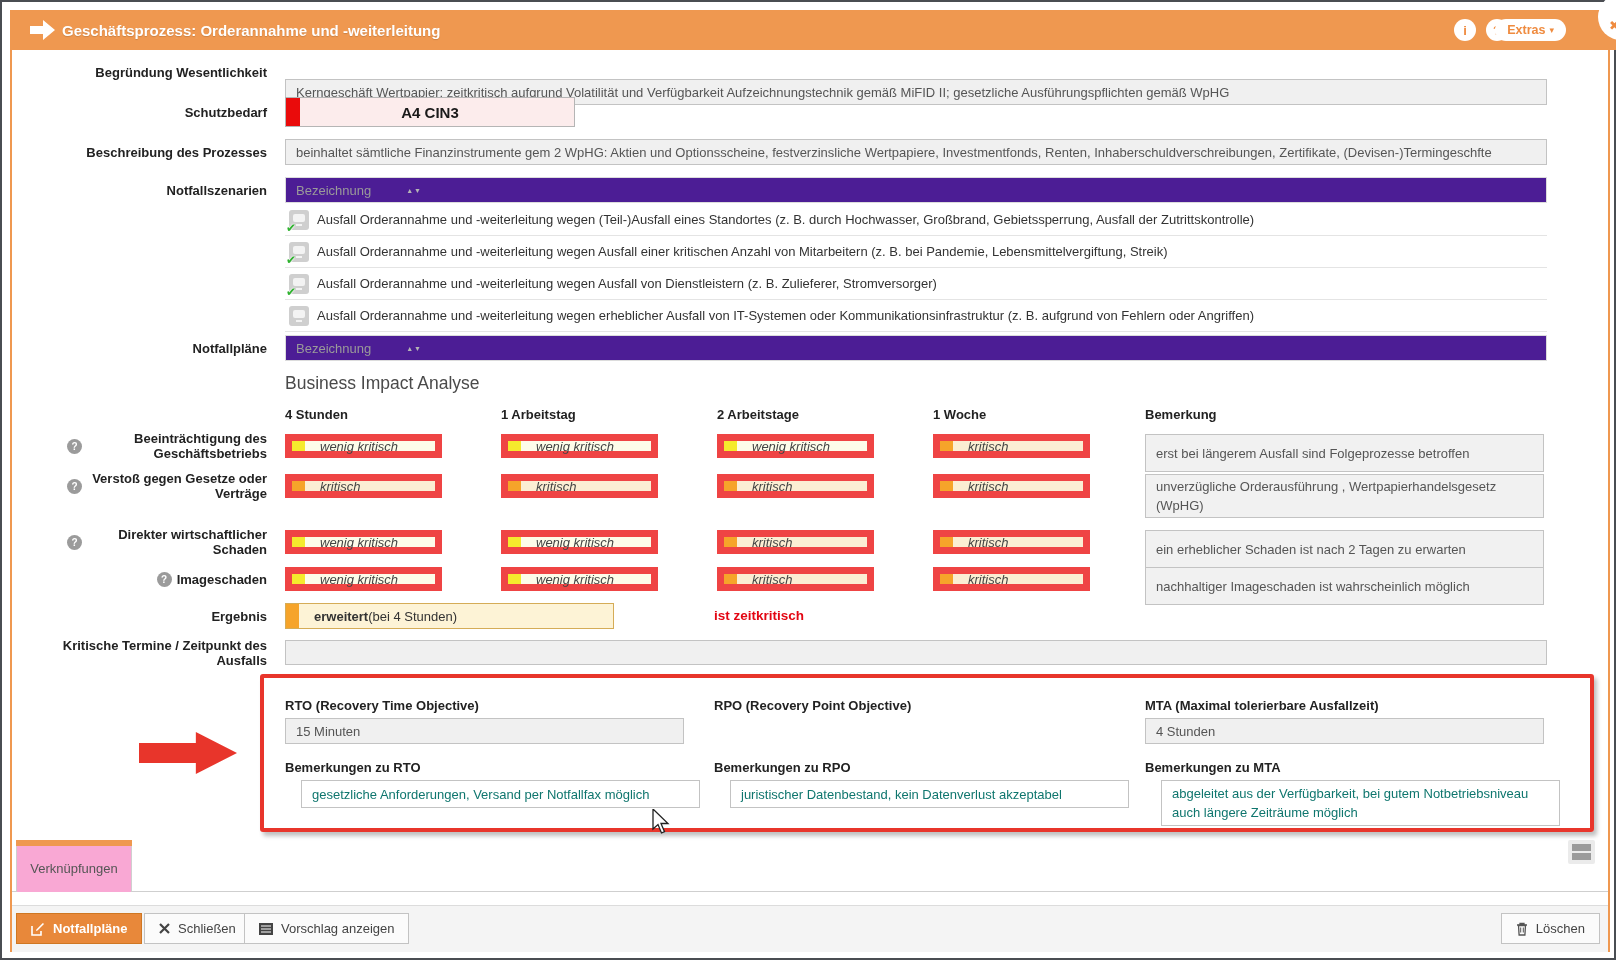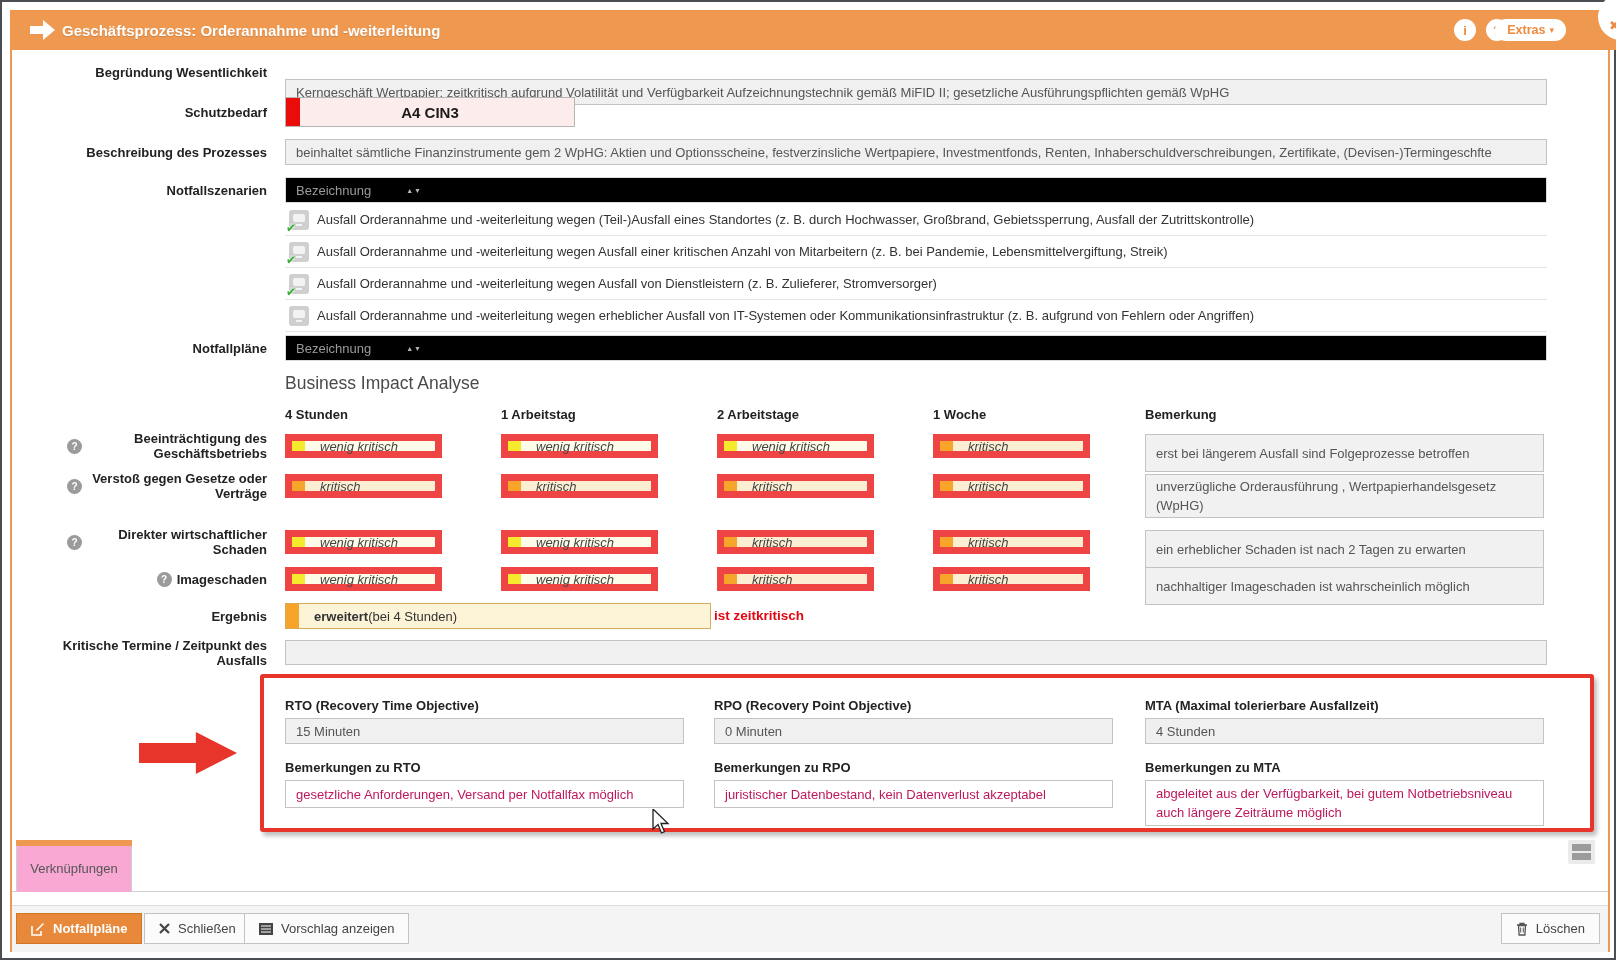--- a/index.html
+++ b/index.html
@@ -24,22 +24,22 @@
   .extras-btn .caret{margin-left:4px;font-size:9px;}
   .close-corner{position:absolute;top:-16px;right:-16px;width:46px;height:46px;border-radius:50%;
                 background:#fff;z-index:7;cursor:pointer;}
   .close-corner span{position:absolute;left:11px;bottom:7px;color:#ef8b3f;font-weight:bold;font-size:13px;}
 
   
   .flabel{position:absolute;left:0;width:257px;text-align:right;font-size:13px;font-weight:bold;
           color:#222;display:flex;align-items:center;justify-content:flex-end;}
   .input{position:absolute;background:#f0f0f0;border:1px solid #c3c3c3;font-size:13px;color:#555;
          display:flex;align-items:center;padding:0 10px;box-sizing:border-box;white-space:nowrap;overflow:hidden;}
-  .input.white{background:#fff;color:#be185d;}
-  .listhdr{position:absolute;background:#000000;border:1px solid #dcdcdc;box-sizing:border-box;
+  .input.white{background:#fff;color:#0f766e;margin-left:16px;}
+  .listhdr{position:absolute;background:#4c1d95;border:1px solid #dcdcdc;box-sizing:border-box;
            display:flex;align-items:center;padding:11px 10px;font-size:13px;color:#9a9a9a;gap:27px;}
   .sort{margin-left:8px;font-size:7px;color:#b5b5b5;letter-spacing:1px;}
 
   .schutz{position:absolute;background:#fcecec;border:1px solid #b5b5b5;box-sizing:border-box;
           display:flex;align-items:center;justify-content:center;font-size:15px;font-weight:bold;color:#1a1a1a;}
   .schutz::before{content:'';position:absolute;left:0;top:0;bottom:0;width:14px;background:#ea0b0b;}
 
   
   .scen-row{height:31px;display:flex;align-items:center;border-bottom:1px solid #e4e4e4;
             background:#fff;font-size:13px;color:#333;cursor:pointer;}
@@ -56,21 +56,21 @@
   .cell{position:absolute;width:157px;height:24px;border:7px solid #ef4444;box-sizing:border-box;
         display:flex;align-items:center;padding-left:28px;font-size:13px;color:#444;font-style:italic;}
   .cell::before{content:'';position:absolute;left:0;top:0;bottom:0;width:13px;}
   .cell.wenig{background:#fdfce9;} .cell.wenig::before{background:#f5ea2d;}
   .cell.kritisch{background:#fbeed3;} .cell.kritisch::before{background:#f6a42a;}
   .remarkbox{position:absolute;left:1135px;width:399px;background:#f1f1f1;border:1px solid #c3c3c3;
              box-sizing:border-box;font-size:13px;color:#555;padding:18px 10px;display:flex;
              flex-direction:column;justify-content:center;line-height:19px;}
   .help{display:inline-flex;width:15px;height:15px;border-radius:50%;background:#9b9b9b;color:#fff;
         font-size:10px;font-weight:bold;align-items:center;justify-content:center;margin-right:5px;flex:none;}
-  .ergebnis{position:absolute;left:275px;top:593px;width:426px;height:26px;background:#fdf3d6;
+  .ergebnis{position:absolute;left:275px;top:593px;width:329px;height:26px;background:#fdf3d6;
             border:1px solid #d5ac57;box-sizing:border-box;display:flex;align-items:center;
             padding-left:28px;font-size:13px;color:#333;}
   .ergebnis::before{content:'';position:absolute;left:0;top:0;bottom:0;width:13px;background:#f6a42a;}
   .zeitkritisch{position:absolute;left:704px;top:598px;font-size:13.5px;font-weight:bold;color:#e30613;}
 
   
   .redbox{position:absolute;left:250px;top:664px;width:1334px;height:158px;border:4px solid #e8352b;
           border-radius:3px;box-sizing:border-box;box-shadow:3px 4px 4px rgba(0,0,0,.25);z-index:3;}
   .seclabel{position:absolute;font-size:13px;font-weight:bold;color:#222;z-index:4;}
   .arrow-annot{position:absolute;left:129px;top:722px;width:98px;height:42px;background:#e8352b;
@@ -229,21 +229,20 @@
 
   <div class="redbox"></div>
   <div class="arrow-annot"></div>
 
   <div class="seclabel" style="left:275px;top:688px;">RTO (Recovery Time Objective)</div>
   <div class="input" style="left:275px;top:708px;width:399px;height:26px;z-index:4;">15 Minuten</div>
   <div class="seclabel" style="left:275px;top:750px;">Bemerkungen zu RTO</div>
   <div class="input white" style="left:275px;top:770px;width:399px;height:28px;z-index:4;">gesetzliche Anforderungen, Versand per Notfallfax möglich</div>
 
   <div class="seclabel" style="left:704px;top:688px;">RPO (Recovery Point Objective)</div>
-  <div class="input" style="left:704px;top:708px;width:399px;height:26px;z-index:4;">0 Minuten</div>
   <div class="seclabel" style="left:704px;top:750px;">Bemerkungen zu RPO</div>
   <div class="input white" style="left:704px;top:770px;width:399px;height:28px;z-index:4;">juristischer Datenbestand, kein Datenverlust akzeptabel</div>
 
   <div class="seclabel" style="left:1135px;top:688px;">MTA (Maximal tolerierbare Ausfallzeit)</div>
   <div class="input" style="left:1135px;top:708px;width:399px;height:26px;z-index:4;">4 Stunden</div>
   <div class="seclabel" style="left:1135px;top:750px;">Bemerkungen zu MTA</div>
   <div class="input white" style="left:1135px;top:770px;width:399px;height:46px;z-index:4;white-space:normal;line-height:19px;padding-top:3px;align-items:flex-start;">abgeleitet aus der Verfügbarkeit, bei gutem Notbetriebsniveau auch längere Zeiträume möglich</div>
 
   <div class="tabline"></div>
   <div class="tab">

